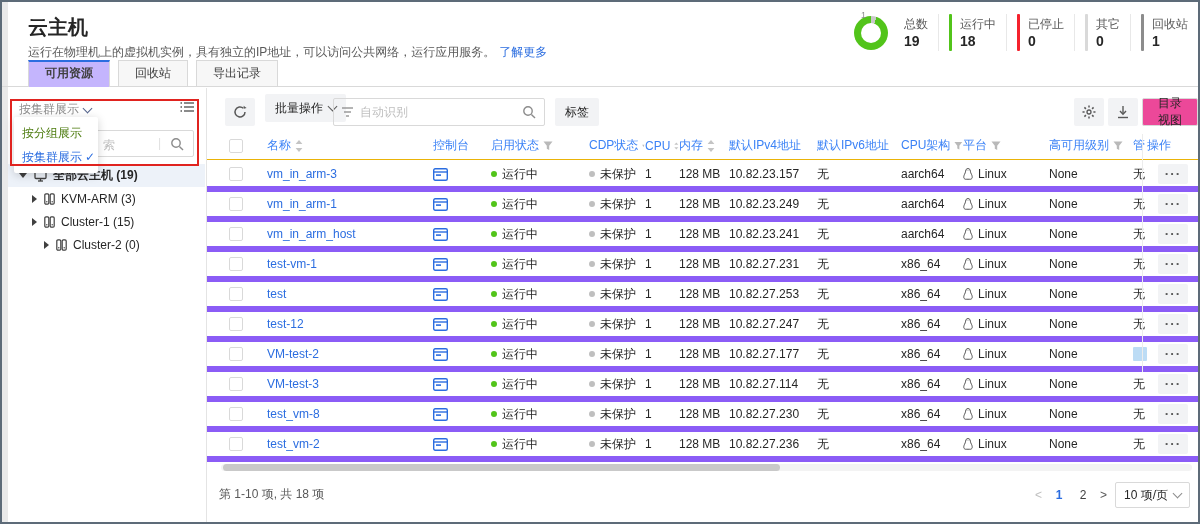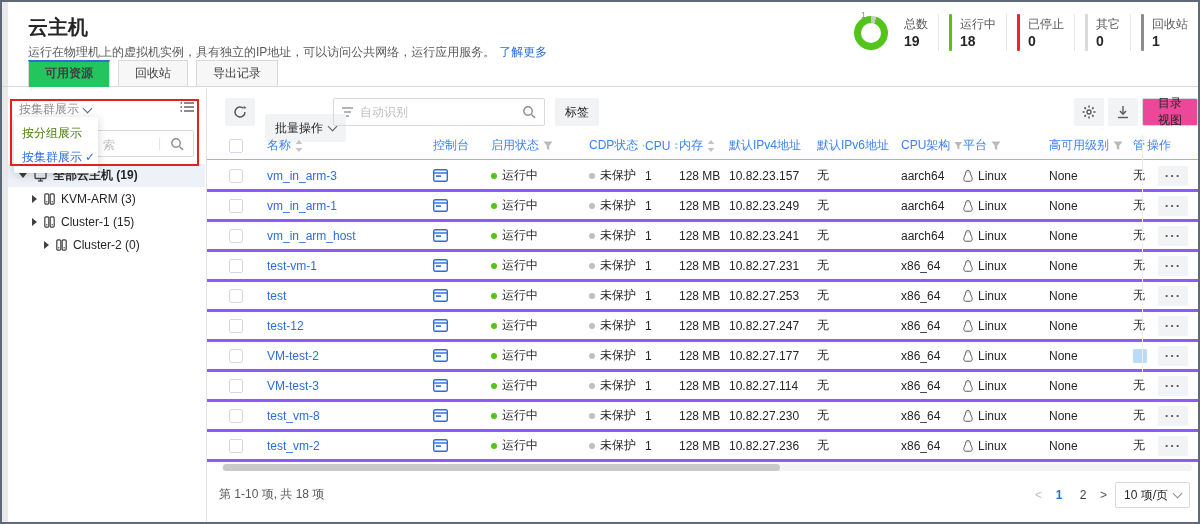--- a/index.html
+++ b/index.html
@@ -24,21 +24,21 @@
   .stat-block.first { border-left:none; margin-left:0; padding-left:0; }
   .stat-bar { width:3px; border-radius:1px; margin-right:8px; }
   .stat-texts { display:flex; flex-direction:column; justify-content:space-between; padding:2px 0; }
   .stat-label { font-size:12px; color:#595959; white-space:nowrap; }
   .stat-value { font-size:14px; font-weight:bold; color:#262626; }
 
   
   .tabbar { position:absolute; left:0; right:0; top:59px; height:26px; border-bottom:1px solid #d9d9d9; padding-left:26px; display:flex; align-items:flex-end; }
   .tab { height:26px; line-height:24px; padding:0 16px; margin-right:8px; border:1px solid #d9d9d9; border-bottom:none;
          background:#f7f7f7; color:#404040; cursor:pointer; position:relative; }
-  .tab.active { background:#22c55e; font-weight:bold; border-top:2px solid #2b6de0; line-height:22px; height:27px; margin-bottom:-1px; }
+  .tab.active { background:#c4b5fd; font-weight:bold; border-top:2px solid #2b6de0; line-height:22px; height:27px; margin-bottom:-1px; }
 
   
   .sidebar { position:absolute; left:6px; top:86px; width:199px; bottom:0; background:#fff; border-right:1px solid #e4e4e4; }
   .view-trigger { position:absolute; left:11px; top:13px; color:#8c8c8c; cursor:pointer; display:flex; align-items:center; gap:5px; }
   .chev { width:7px; height:7px; border-right:1.5px solid #55648c; border-bottom:1.5px solid #55648c; transform:rotate(45deg); margin-top:-3px; }
   .panel-list-icon { position:absolute; right:12px; top:13px; cursor:pointer; }
   .side-search { position:absolute; left:6px; top:42px; width:180px; height:27px; border:1px solid #d9d9d9; border-radius:2px; background:#fff; }
   .side-search .frag { position:absolute; left:88px; top:6px; color:#bfbfbf; }
   .side-search .sep { position:absolute; right:32px; top:5px; color:#e0e0e0; }
   .side-search .mag { position:absolute; right:9px; top:6px; }
@@ -54,33 +54,33 @@
   .tree-icon { margin-right:6px; display:inline-flex; }
   .annotation-box { position:absolute; left:8px; top:97px; width:189px; height:67px; border:2px solid #e0231f; z-index:30; pointer-events:none; }
 
   
   .main { position:absolute; left:205px; top:86px; right:0; bottom:0; background:#fff; }
   .btn { display:inline-flex; align-items:center; justify-content:center; gap:6px; height:28px; background:#f2f3f5; border:none; border-radius:2px;
          color:#262626; font-size:12px; cursor:pointer; padding:0 10px; }
   .btn.icon-only { width:30px; padding:0; }
   .btn.outline { background:#ec4899; border:1px solid #d9d9d9; }
   .toolbar-refresh { position:absolute; left:18px; top:10px; }
-  .toolbar-batch { position:absolute; left:58px; top:26px;align-items:center; }
+  .toolbar-batch { position:absolute; left:58px; top:6px;align-items:center; }
   .toolbar-search { position:absolute; left:126px; top:10px; width:212px; height:28px; border:1px solid #d9d9d9; border-radius:2px; display:flex; align-items:center; padding:0 8px; gap:6px; }
   .toolbar-search .ph { color:#bfbfbf; flex:1; }
   .toolbar-tag { position:absolute; left:348px; top:10px; }
   .toolbar-gear { position:absolute; left:867px; top:10px; }
   .toolbar-download { position:absolute; left:901px; top:10px; }
   .toolbar-view { position:absolute; left:935px; top:10px; }
 
   .grid-row { display:grid; grid-template-columns:38px 166px 58px 98px 56px 34px 50px 88px 84px 62px 86px 84px 14px 52px; padding-left:22px; align-items:center; }
   .thead { position:absolute; left:0; right:0; top:44px; height:28px; border-bottom:1px solid #eab308; color:#3b82f6; }
   .thead .hcell { display:flex; align-items:center; gap:4px; overflow:hidden; white-space:nowrap; }
   .tbody { position:absolute; left:0; right:0; top:74px; }
-  .trow { height:30px; border-bottom:3px solid #8b5cf6; }
+  .trow { height:30px; border-bottom:6px solid #8b5cf6; }
   .tcell { display:flex; align-items:center; gap:5px; overflow:hidden; white-space:nowrap; color:#262626; }
   .name-link { color:#2b6de0; cursor:pointer; }
   .checkbox { width:14px; height:14px; border:1px solid #d9d9d9; border-radius:2px; background:#fff; cursor:pointer; }
   .dot-green { width:6px; height:6px; border:3px solid #52c41a; border-radius:50%; background:#fff; flex:none; }
   .dot-gray  { width:6px; height:6px; border:3px solid #bfbfbf; border-radius:50%; background:#fff; flex:none; }
   .frag-cell { color:#262626; overflow:hidden; }
   .frag-cell.hl { background:#bcdcf5; color:transparent; border-radius:1px; height:14px; }
   .action-cell { justify-content:center; }
   .action-btn { width:30px; height:20px; background:#f2f3f5; border-radius:2px; border:none; color:#595959; font-weight:bold; letter-spacing:1px; cursor:pointer; line-height:10px; }
   .fixed-sep { position:absolute; top:46px; bottom:150px; right:55px; width:1px; background:#ececec; }

